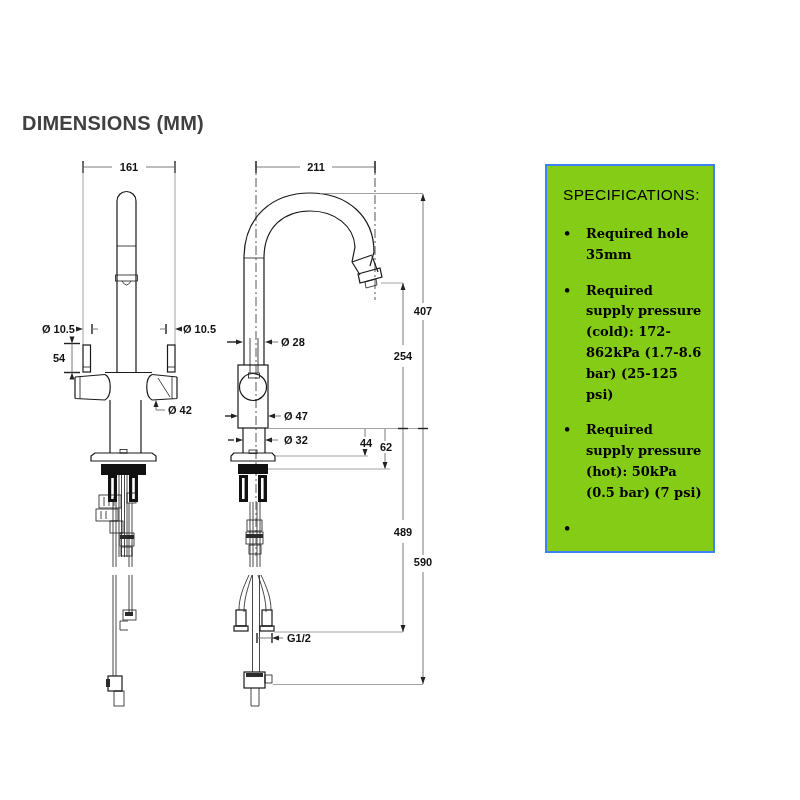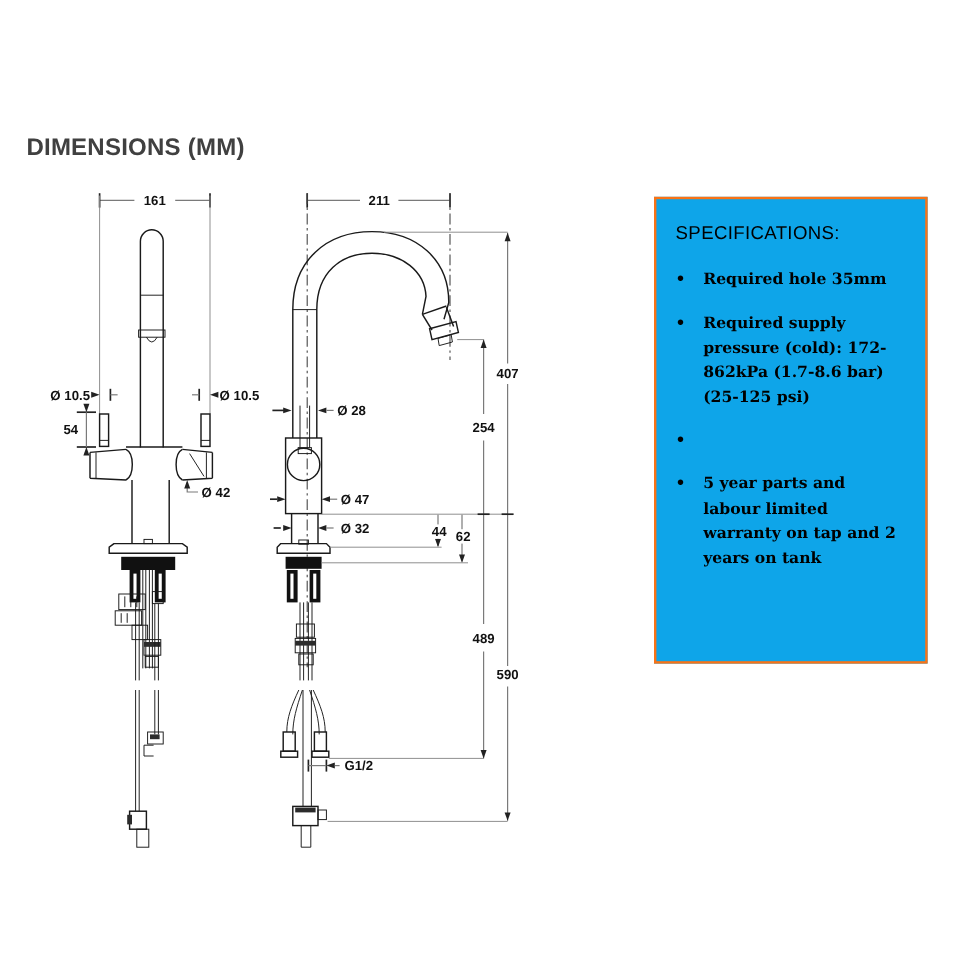--- a/index.html
+++ b/index.html
@@ -14,22 +14,22 @@
   .dim{stroke:#7a7a7a;stroke-width:1;fill:none;}
   .dim-thin{stroke:#8a8a8a;stroke-width:0.8;fill:none;}
   .tick{stroke:#222;stroke-width:1.4;fill:none;}
   .cl{stroke:#444;stroke-width:0.9;fill:none;stroke-dasharray:9 3 2 3;}
   .blk{fill:#111;stroke:none;}
   .dk{fill:#2b2b2b;stroke:none;}
   .wht{fill:#fff;stroke:none;}
   .lbl{font-family:"Liberation Sans",sans-serif;font-size:11px;font-weight:700;fill:#111;}
   .arr{fill:#222;stroke:none;}
   
-  .spec-box{position:absolute;left:545px;top:164px;width:228px;height:389px;
-       border:2px solid #f97316;background:#0ea5e9;box-sizing:border-box;
+  .spec-box{position:absolute;left:545px;top:164px;width:170px;height:389px;
+       border:2px solid #3b82f6;background:#84cc16;box-sizing:border-box;
        padding:20px 10px 0 16px;}
   .spec-title{font-family:"Liberation Sans",sans-serif;font-size:15.5px;font-weight:500;
        color:#000;letter-spacing:0.3px;margin:0 0 20px 0;}
   .spec-list{list-style:none;margin:0;padding:0;}
   .spec-item{display:flex;margin:0 0 15px 0;}
   .spec-bullet{width:23px;flex:0 0 23px;font-family:"DejaVu Serif",serif;font-weight:700;
        font-size:13px;color:#000;line-height:1.6;}
   .spec-text{width:170px;font-family:"DejaVu Serif",serif;font-weight:700;font-size:13px;
        color:#000;line-height:1.6;}
 </style>
@@ -265,19 +265,19 @@
     <li class="spec-item">
       <span class="spec-bullet">•</span>
       <span class="spec-text">Required hole 35mm</span>
     </li>
     <li class="spec-item">
       <span class="spec-bullet">•</span>
       <span class="spec-text">Required supply pressure (cold): 172-862kPa (1.7-8.6 bar) (25-125 psi)</span>
     </li>
     <li class="spec-item">
       <span class="spec-bullet">•</span>
-    </li>
-    <li class="spec-item">
-      <span class="spec-bullet">•</span>
-      <span class="spec-text">5 year parts and labour limited warranty on tap and 2 years on tank</span>
+      <span class="spec-text">Required supply pressure (hot): 50kPa (0.5 bar) (7 psi)</span>
+    </li>
+    <li class="spec-item">
+      <span class="spec-bullet">•</span>
     </li>
   </ul>
 </div>
 
 </body></html>

